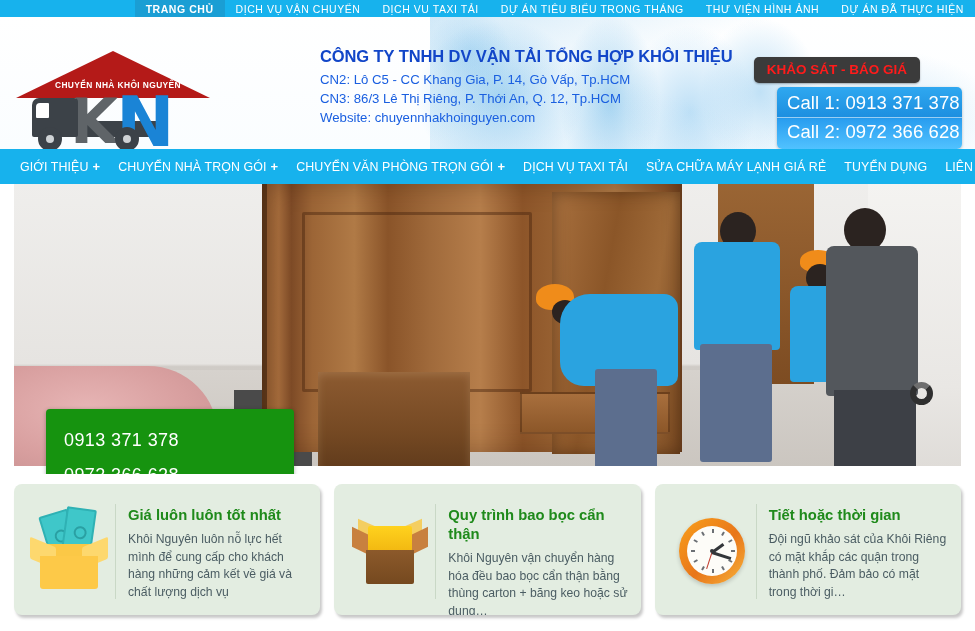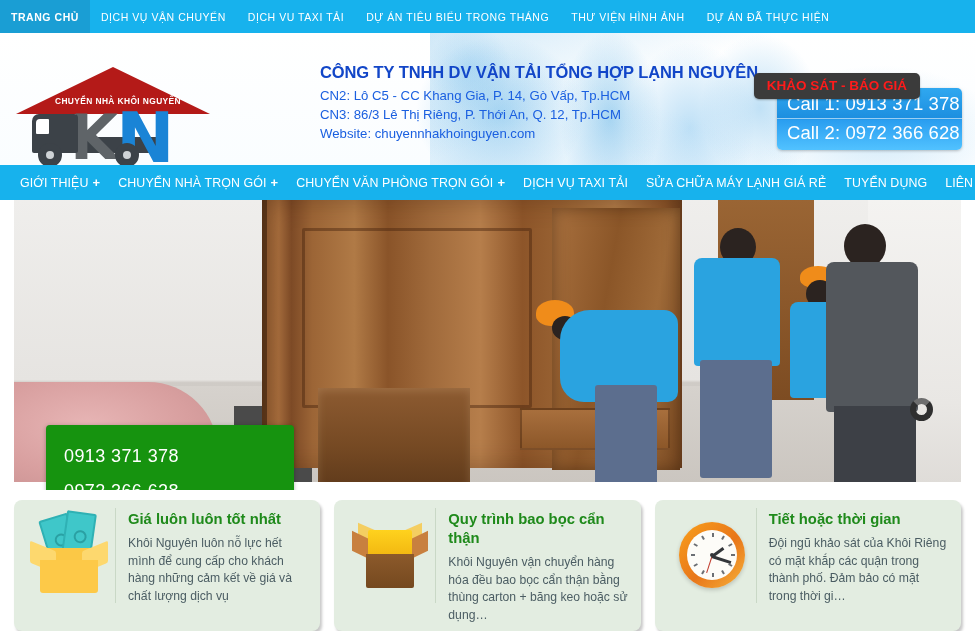--- a/index.html
+++ b/index.html
@@ -6,25 +6,26 @@
   html, body {
     width: 975px; height: 631px;
     overflow: hidden;
     background: #ffffff;
     font-family: "Liberation Sans", sans-serif;
   }
 
   
   .topnav {
     position: relative;
-    height: 33px;
+    height: 17px;
     background: #17b2ed;
     display: flex;
     align-items: stretch;
     z-index: 30;
+    justify-content: flex-end;
   }
   .topnav-item {
     display: flex;
     align-items: center;
     padding: 0 11px;
     font-size: 10.5px;
     letter-spacing: .55px;
     color: #ffffff;
     text-transform: uppercase;
     white-space: nowrap;
@@ -166,21 +167,21 @@
   .company-line {
     font-size: 13.2px;
     color: #1a5fe0;
     line-height: 19px;
     white-space: nowrap;
   }
 
   
   .callbox {
     position: absolute;
-    right: 13px; top: 55px;
+    right: 13px; top: 70px;
     width: 185px;
     background: linear-gradient(180deg,#2fa8f0 0%, #1d8fe0 48%, #2a9ef0 52%, #51c2ff 100%);
     border-radius: 5px;
     padding: 4px 0 5px 0;
     box-shadow: 0 1px 3px rgba(0,0,0,.25);
   }
   .callbox-line {
     font-size: 18.5px;
     color: #ffffff;
     padding: 1px 0 1px 10px;
@@ -337,21 +338,21 @@
     padding: 10px 14px 0 14px;
     height: 141px;
   }
   .card {
     flex: 1;
     background: #e3ede1;
     border-radius: 8px;
     position: relative;
     display: flex;
     align-items: flex-start;
-    padding: 8px 12px 12px 10px;
+    padding: 20px 12px 12px 10px;
     box-shadow: 2px 3px 3px rgba(0,0,0,.22);
     overflow: hidden;
   }
   .card-icon {
     width: 92px; height: 95px;
     flex: 0 0 92px;
     position: relative;
     border-right: 1px solid #c9d8c6;
     margin-right: 12px;
   }
@@ -441,21 +442,21 @@
       <div class="logo-truck-window"></div>
       <div class="logo-wheel w1">
           <i></i>
         </div>
       <div class="logo-wheel w2">
           <i></i>
         </div>
     </div>
 
     <div class="company">
-      <div class="company-name">CÔNG TY TNHH DV VẬN TẢI TỔNG HỢP LẠNH NGUYÊN</div>
+      <div class="company-name">CÔNG TY TNHH DV VẬN TẢI TỔNG HỢP KHÔI THIỆU</div>
       <div class="company-line">CN2: Lô C5 - CC Khang Gia, P. 14, Gò Vấp, Tp.HCM</div>
       <div class="company-line">CN3: 86/3 Lê Thị Riêng, P. Thới An, Q. 12, Tp.HCM</div>
       <div class="company-line">Website: chuyennhakhoinguyen.com</div>
     </div>
 
     <div class="survey-badge">KHẢO SÁT - BÁO GIÁ</div>
     <div class="callbox">
       <div class="callbox-line first">Call 1: 0913 371 378</div>
       <div class="callbox-line second">Call 2: 0972 366 628</div>
     </div>

